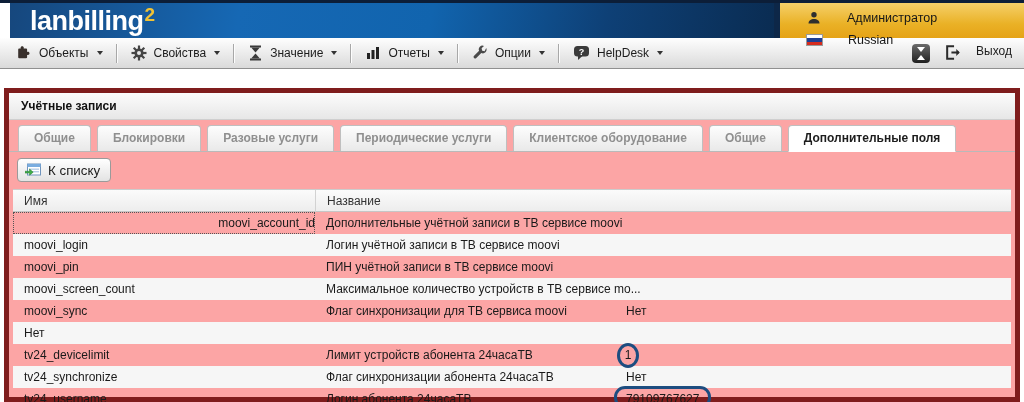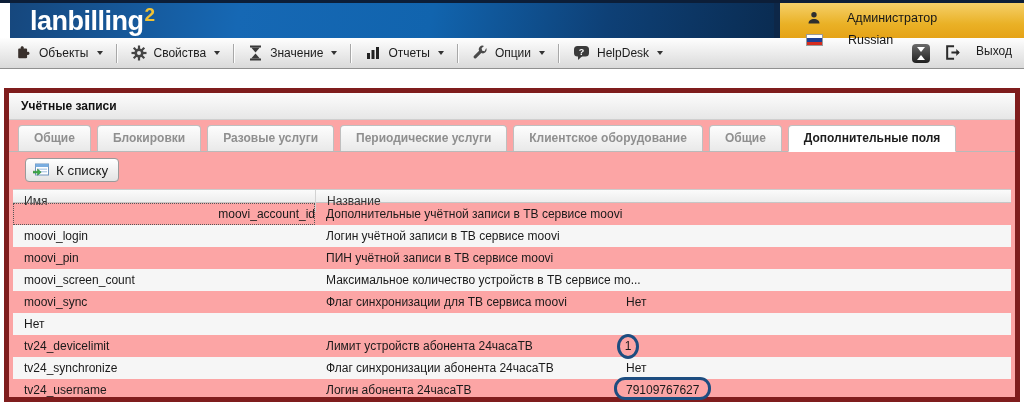--- a/index.html
+++ b/index.html
@@ -40,25 +40,25 @@
   .tabs { padding:5px 0 0 9px; border-bottom:1px solid #b9b9b9; display:flex; align-items:flex-end; }
   .tab { height:26px; line-height:25px; padding:0 15px; margin-right:6px; font-weight:bold;
     color:#8f8f8f; background:linear-gradient(#fdfdfd,#e9e9e9); border:1px solid #bfbfbf;
     border-bottom:none; border-radius:4px 4px 0 0; cursor:pointer; white-space:nowrap; }
   .tab.active { color:#1d1d1d; background:#fff; margin-bottom:-1px; height:27px;
     border-bottom:1px solid #fff; position:relative; z-index:2; }
 
   .content { padding:6px 4px 0 4px; }
   .btn { display:inline-flex; align-items:center; gap:6px; height:24px; padding:0 10px 0 7px;
     border:1px solid #9a9a9a; border-radius:4px; background:linear-gradient(#ffffff,#e3e3e3);
-    cursor:pointer; color:#1c1c1c; margin-left:12px; }
+    cursor:pointer; color:#1c1c1c; margin-left:4px; }
 
   
   .grid-head, .grid-row { display:grid; grid-template-columns:302px 300px 1fr; }
-  .grid-head { margin-top:7px; height:14px; line-height:22px; background:linear-gradient(#fbfbfb,#ededed);
+  .grid-head { margin-top:7px; height:23px; line-height:22px; background:linear-gradient(#fbfbfb,#ededed);
     border-top:1px solid #cccccc; border-bottom:1px solid #c6c6c6; color:#333; }
   .grid-head .cell { padding-left:11px; border-left:1px solid #d2d2d2; }
   .grid-head .cell:first-child { border-left:none; }
   .grid-row { height:22px; line-height:22px; }
   .grid-row:nth-child(even) { background:#f6f6f6; }
   .grid-row .cell { padding-left:11px; white-space:nowrap; overflow:visible; }
   .cell.focused { outline:1px dotted #555; outline-offset:-1px;text-align:right; }
 
   .ann-circle { display:inline-flex; align-items:center; justify-content:center;
     min-width:22px; height:25px; border:3px solid #1d4d80; border-radius:50%;

